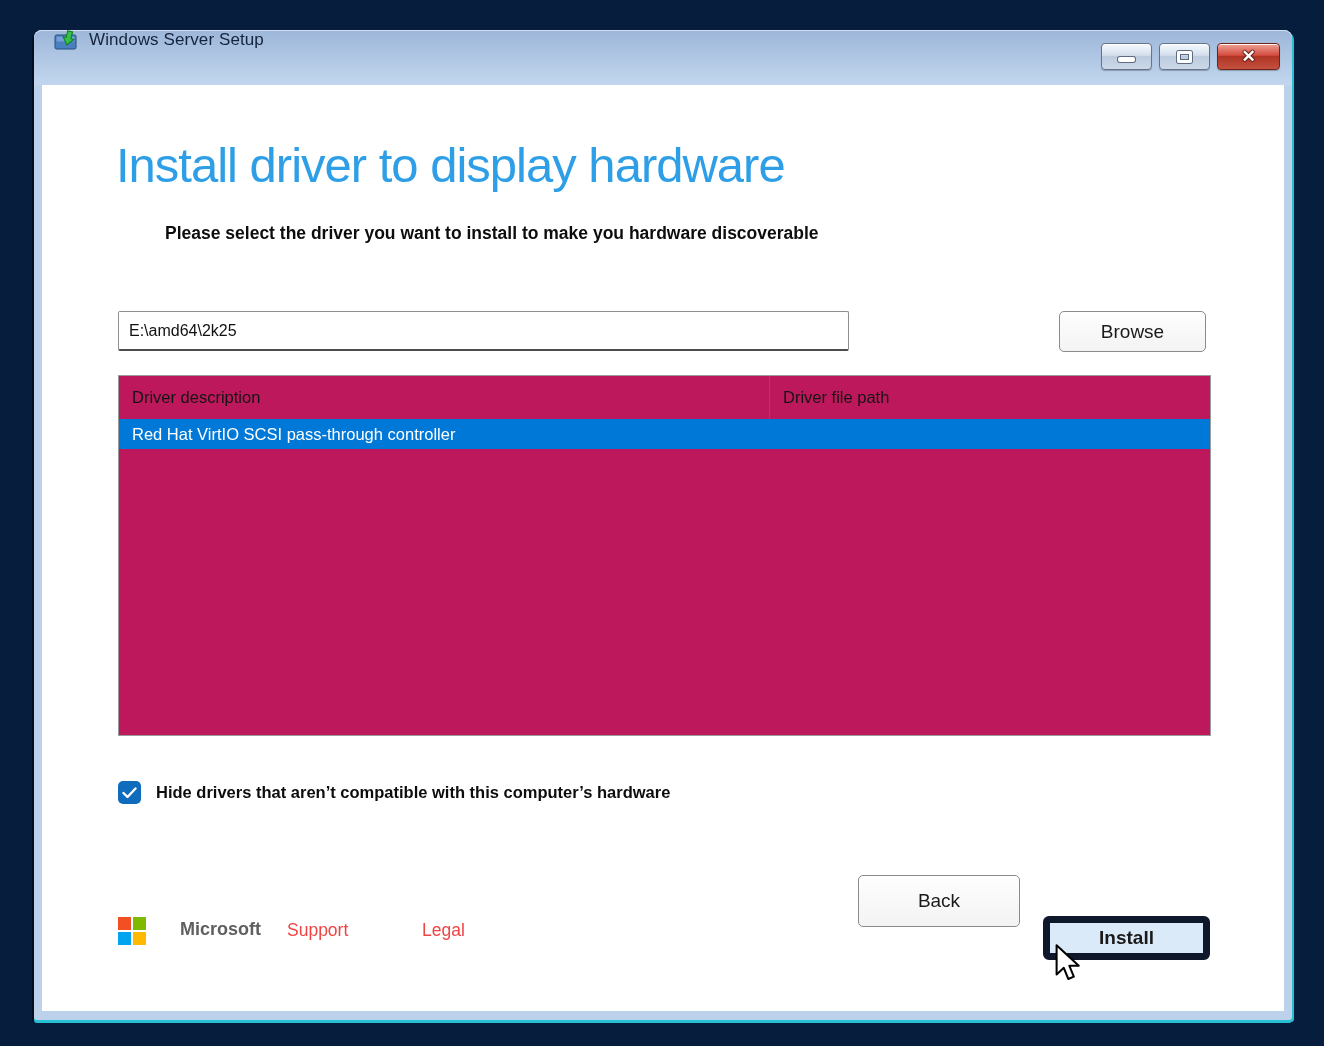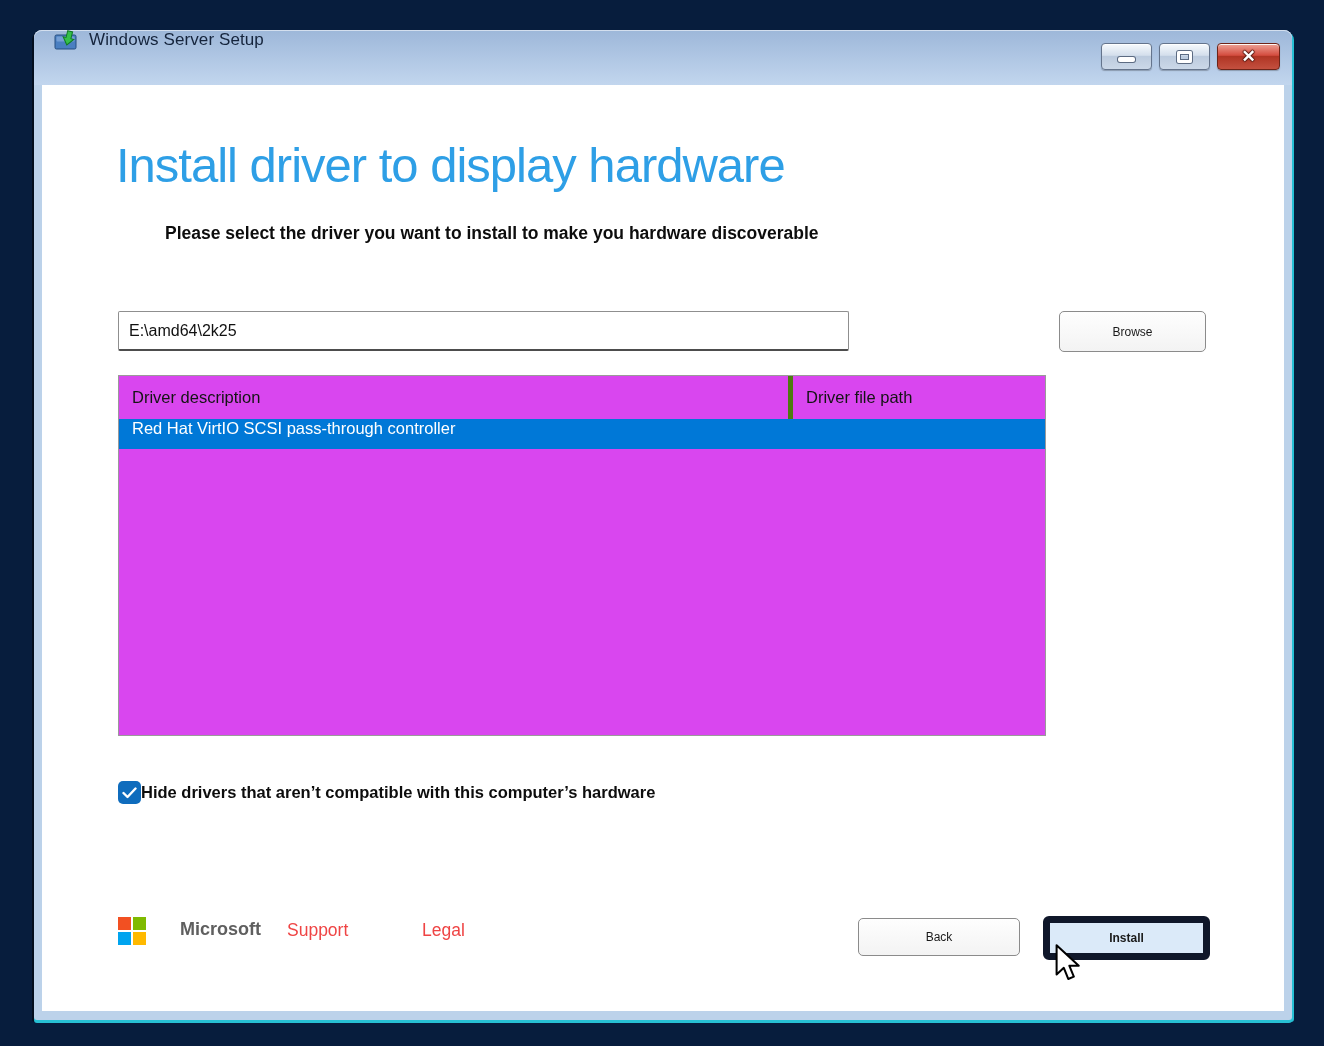--- a/index.html
+++ b/index.html
@@ -77,66 +77,66 @@
     border: 1px solid #8f8f8f; border-bottom: 2px solid #4d4d4d;
     border-radius: 2px;
     font-family: "Liberation Sans", sans-serif;
     font-size: 16px; color: #111; padding: 0 10px;
     outline: none; background: #fff;
   }
   .btn {
     display: flex; align-items: center; justify-content: center;
     border: 1px solid #8b8b8b; border-radius: 5px;
     background: linear-gradient(#fefefe, #f3f3f3);
-    font-size: 12px; color: #1a1a1a; cursor: default;
+    font-size: 19px; color: #1a1a1a; cursor: default;
   }
   .browse-btn { position: absolute; left: 1017px; top: 226px; width: 147px; height: 41px; }
 
   
   .listbox {
     position: absolute; left: 76px; top: 290px;
-    width: 928px; height: 361px;
+    width: 1093px; height: 361px;
     border: 1px solid #9a9a9a;
-    background: #d946ef;
+    background: #be185d;
   }
   .list-header { display: flex; height: 43px; align-items: center; font-size: 16.5px; color: #141414; }
-  .list-header .col-path { border-left: 5px solid #4d7c0f; height: 100%; display: flex; align-items: center; margin-left: 19px; }
+  .list-header .col-path { border-left: 1px solid #4d7c0f; height: 100%; display: flex; align-items: center; }
   .col-desc { width: 650px; padding-left: 13px; flex: 0 0 auto; }
   .col-path { flex: 1; padding-left: 13px; }
   .list-row {
-    display: flex; height: 30px; align-items: flex-start;
+    display: flex; height: 30px; align-items: center;
     font-size: 16.5px;
   }
   .list-row.selected { background: var(--accent-selection, #0078d7); color: #fff; }
 
   
   .checkbox-row { position: absolute; left: 76px; top: 696px; display: flex; align-items: center; }
   .checkbox {
     width: 23px; height: 23px; border-radius: 5px;
     background: var(--checkbox-blue, #0f6cbd);
     display: flex; align-items: center; justify-content: center;
     flex: 0 0 auto; cursor: default;
   }
-  .checkbox-label { font-size: 16.5px; font-weight: 600; color: #0d0d0d; white-space: nowrap; }
+  .checkbox-label { margin-left: 15px; font-size: 16.5px; font-weight: 600; color: #0d0d0d; white-space: nowrap; }
 
   
   .ms-logo {
     position: absolute; left: 76px; top: 832px;
     display: grid; grid-template-columns: 13px 13px; grid-template-rows: 13px 13px; gap: 2px;
   }
   .sq1 { background: var(--ms-red, #f25022); }
   .sq2 { background: var(--ms-green, #7fba00); }
   .sq3 { background: var(--ms-blue, #00a4ef); }
   .sq4 { background: var(--ms-yellow, #ffb900); }
   .ms-name { position: absolute; left: 110px; top: 834px; font-size: 18px; font-weight: 700; color: #5f5f5f; margin-left: 28px; }
   .footer-link { position: absolute; top: 835px; font-size: 17.5px; color: #ef4444; cursor: default; }
   .link-support { left: 245px; }
   .link-legal { left: 380px; }
 
-  .back-btn { position: absolute; left: 816px; top: 833px; width: 162px; height: 38px; }
+  .back-btn { position: absolute; left: 816px; top: 790px; width: 162px; height: 52px; }
   .install-btn {
     position: absolute; left: 1001px; top: 831px; width: 167px; height: 44px;
     background: #dbeaf9; border: 7px solid #0f172a; border-radius: 6px;
     font-weight: 600;
   }
 
   .cursor { position: absolute; left: 1054px; top: 944px; width: 28px; height: 38px; z-index: 50; }
 </style>
 </head>
 <body>

